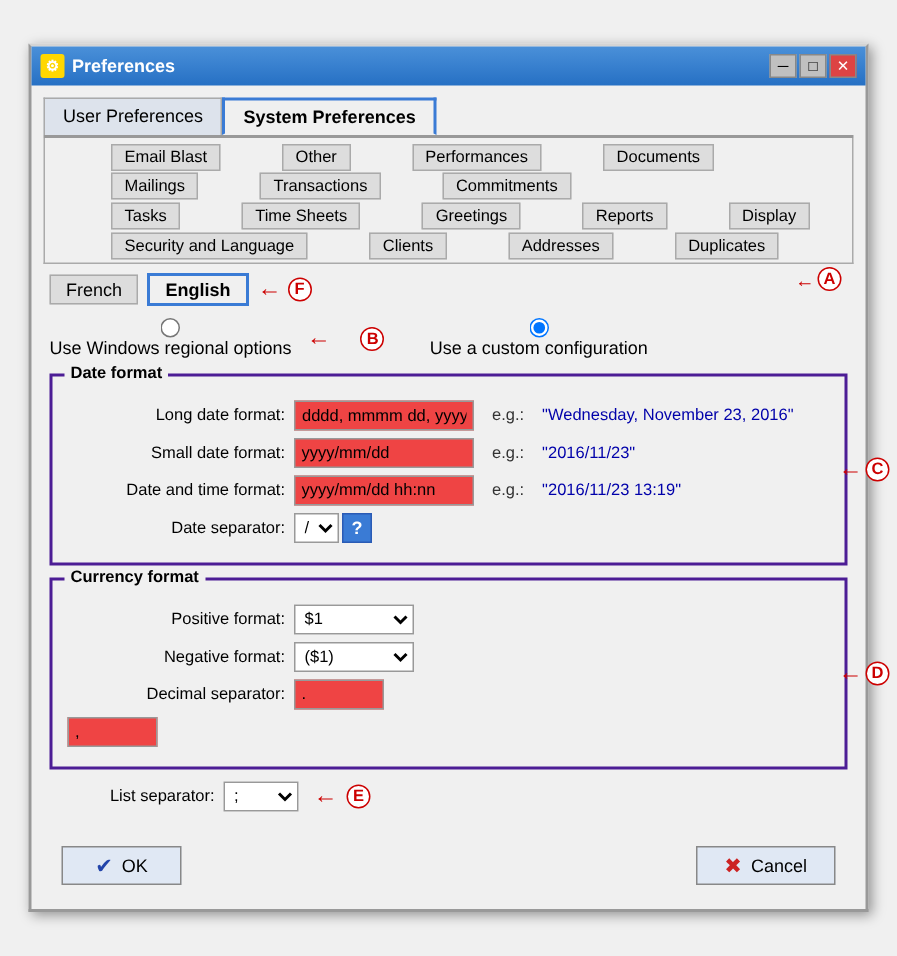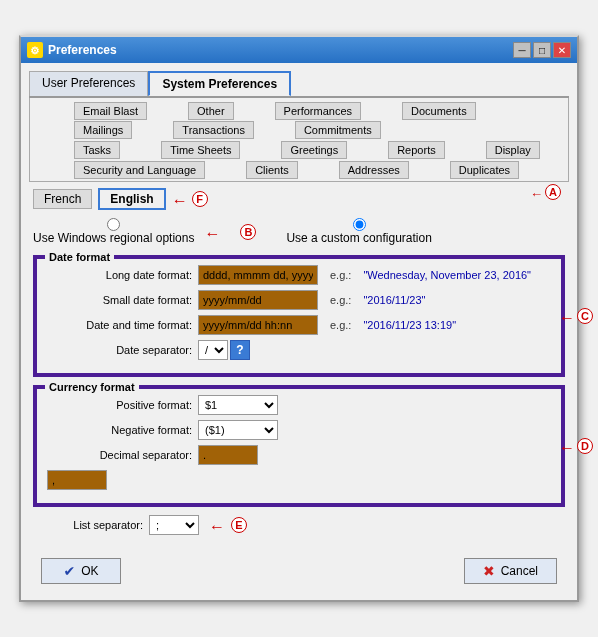--- a/index.html
+++ b/index.html
@@ -140,23 +140,23 @@
       margin-bottom: 10px;
     }
     .radio-option {
       display: flex;
       align-items: center;
       gap: 0;
       flex-direction: column;
     }
     
     .section-box {
-      border: 4px solid #4c1d95;
+      border: 2px solid #4c1d95;
       margin-bottom: 8px;
-      padding: 6px 10px 8px 10px;
+      padding: 16px 10px 8px 10px;
       position: relative;
     }
     .section-title {
       font-weight: bold;
       font-size: 11px;
       background: #f0f0f0;
       padding: 0 4px;
       position: absolute;
       top: -8px;
       left: 8px;
@@ -168,21 +168,21 @@
       gap: 6px;
     }
     .form-label {
       text-align: right;
       width: 145px;
       flex-shrink: 0;
       font-size: 11px;
     }
     .form-input {
       border: 1px solid #999;
-      background: #a16207;
+      background: #ef4444;
       padding: 1px 4px;
       font-size: 11px;
       height: 20px;
     }
     .form-input-wide {
       width: 120px;
     }
     .form-input-narrow {
       width: 60px;
     }

